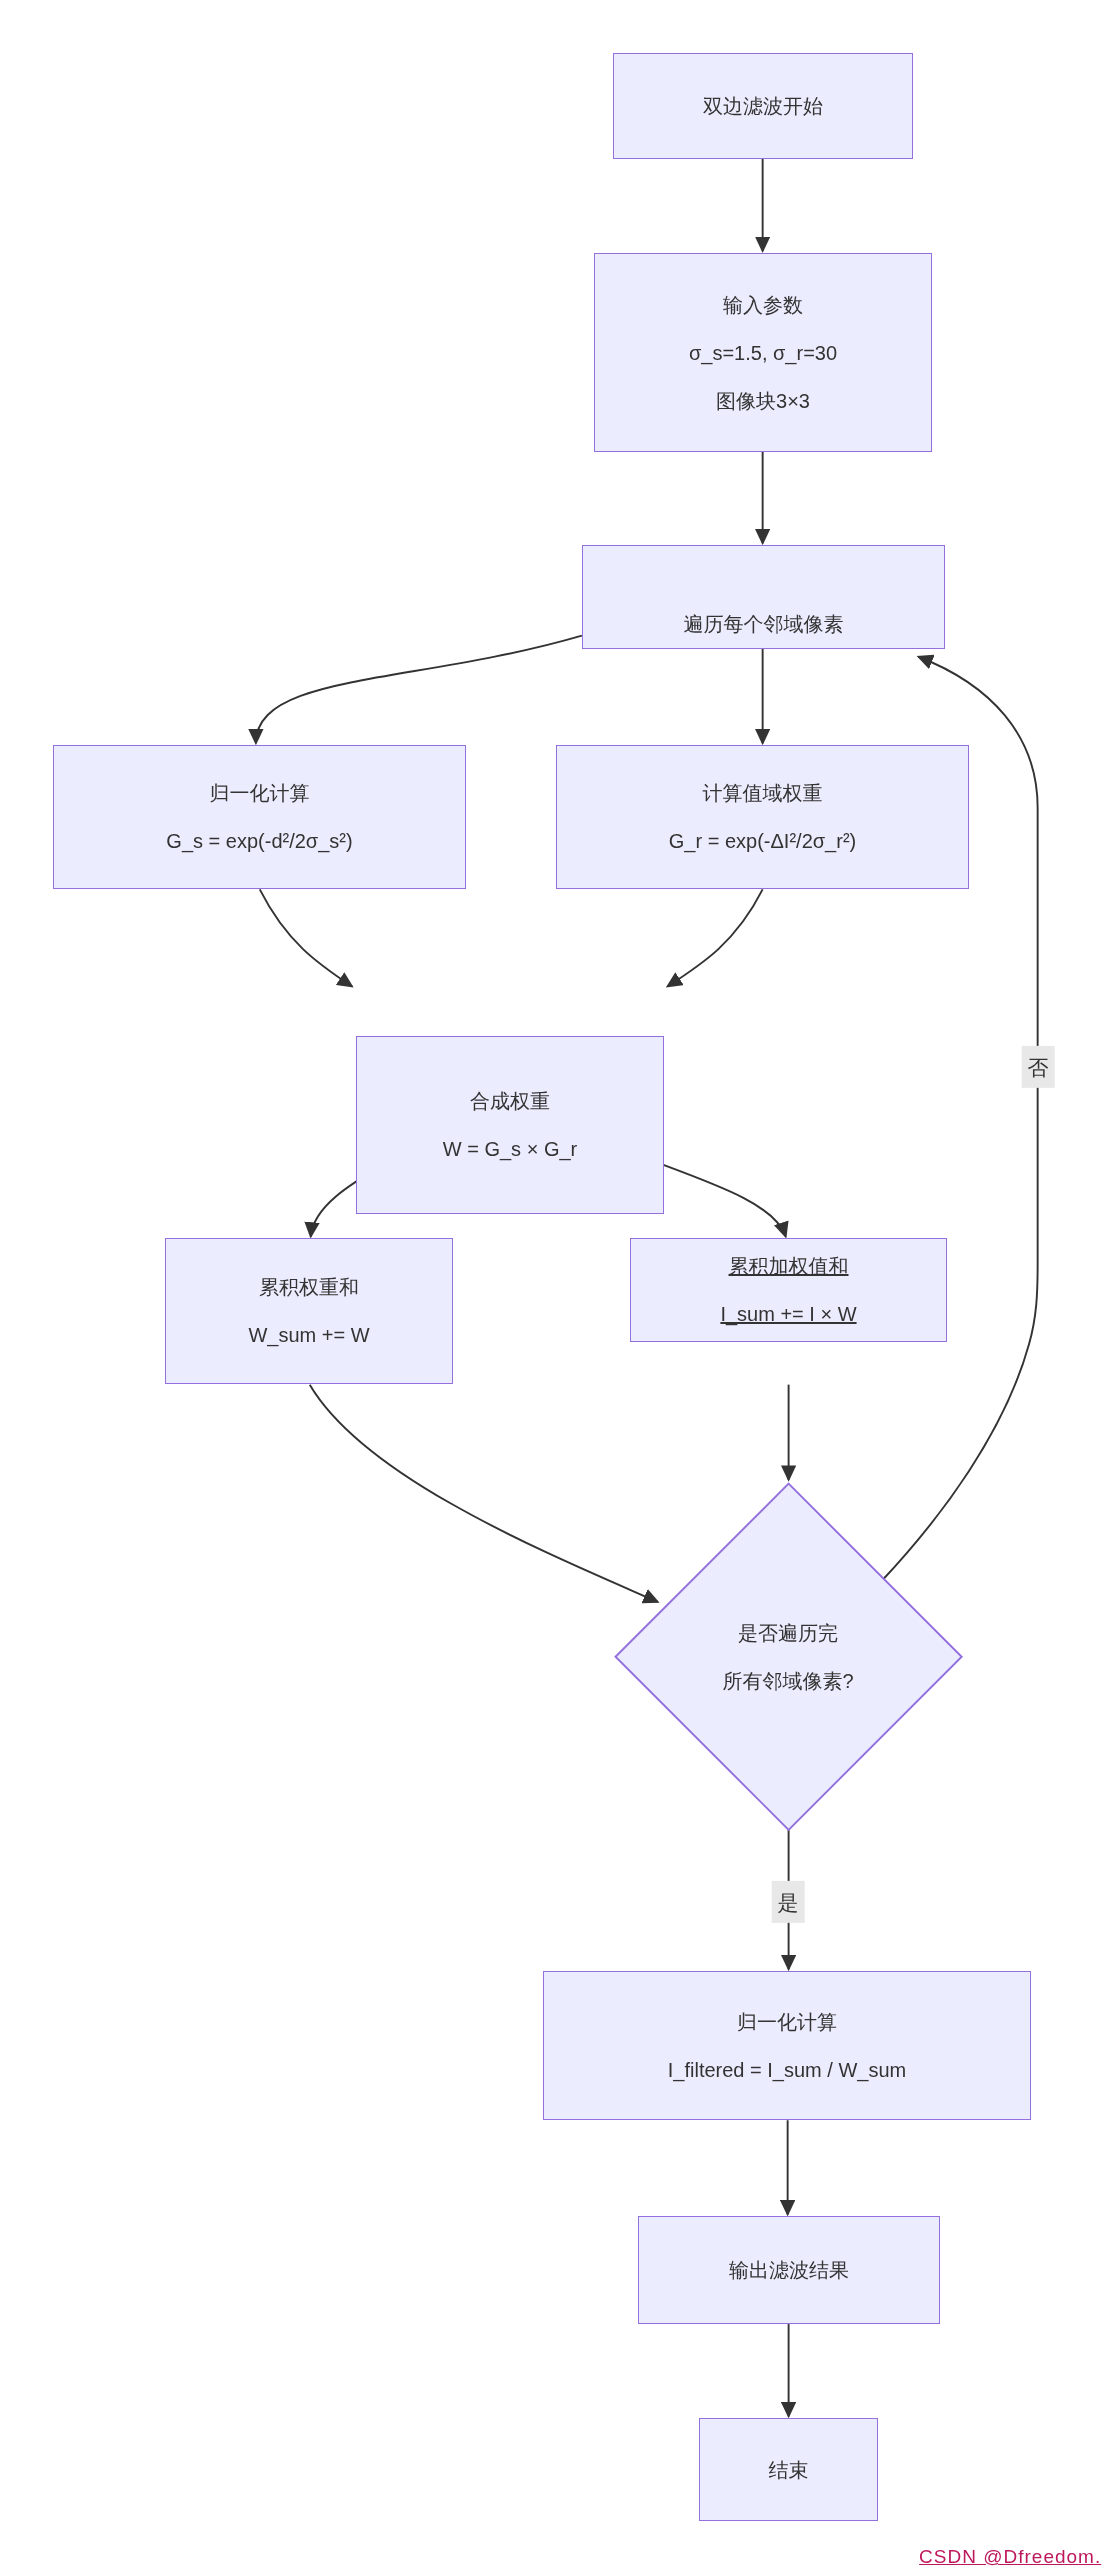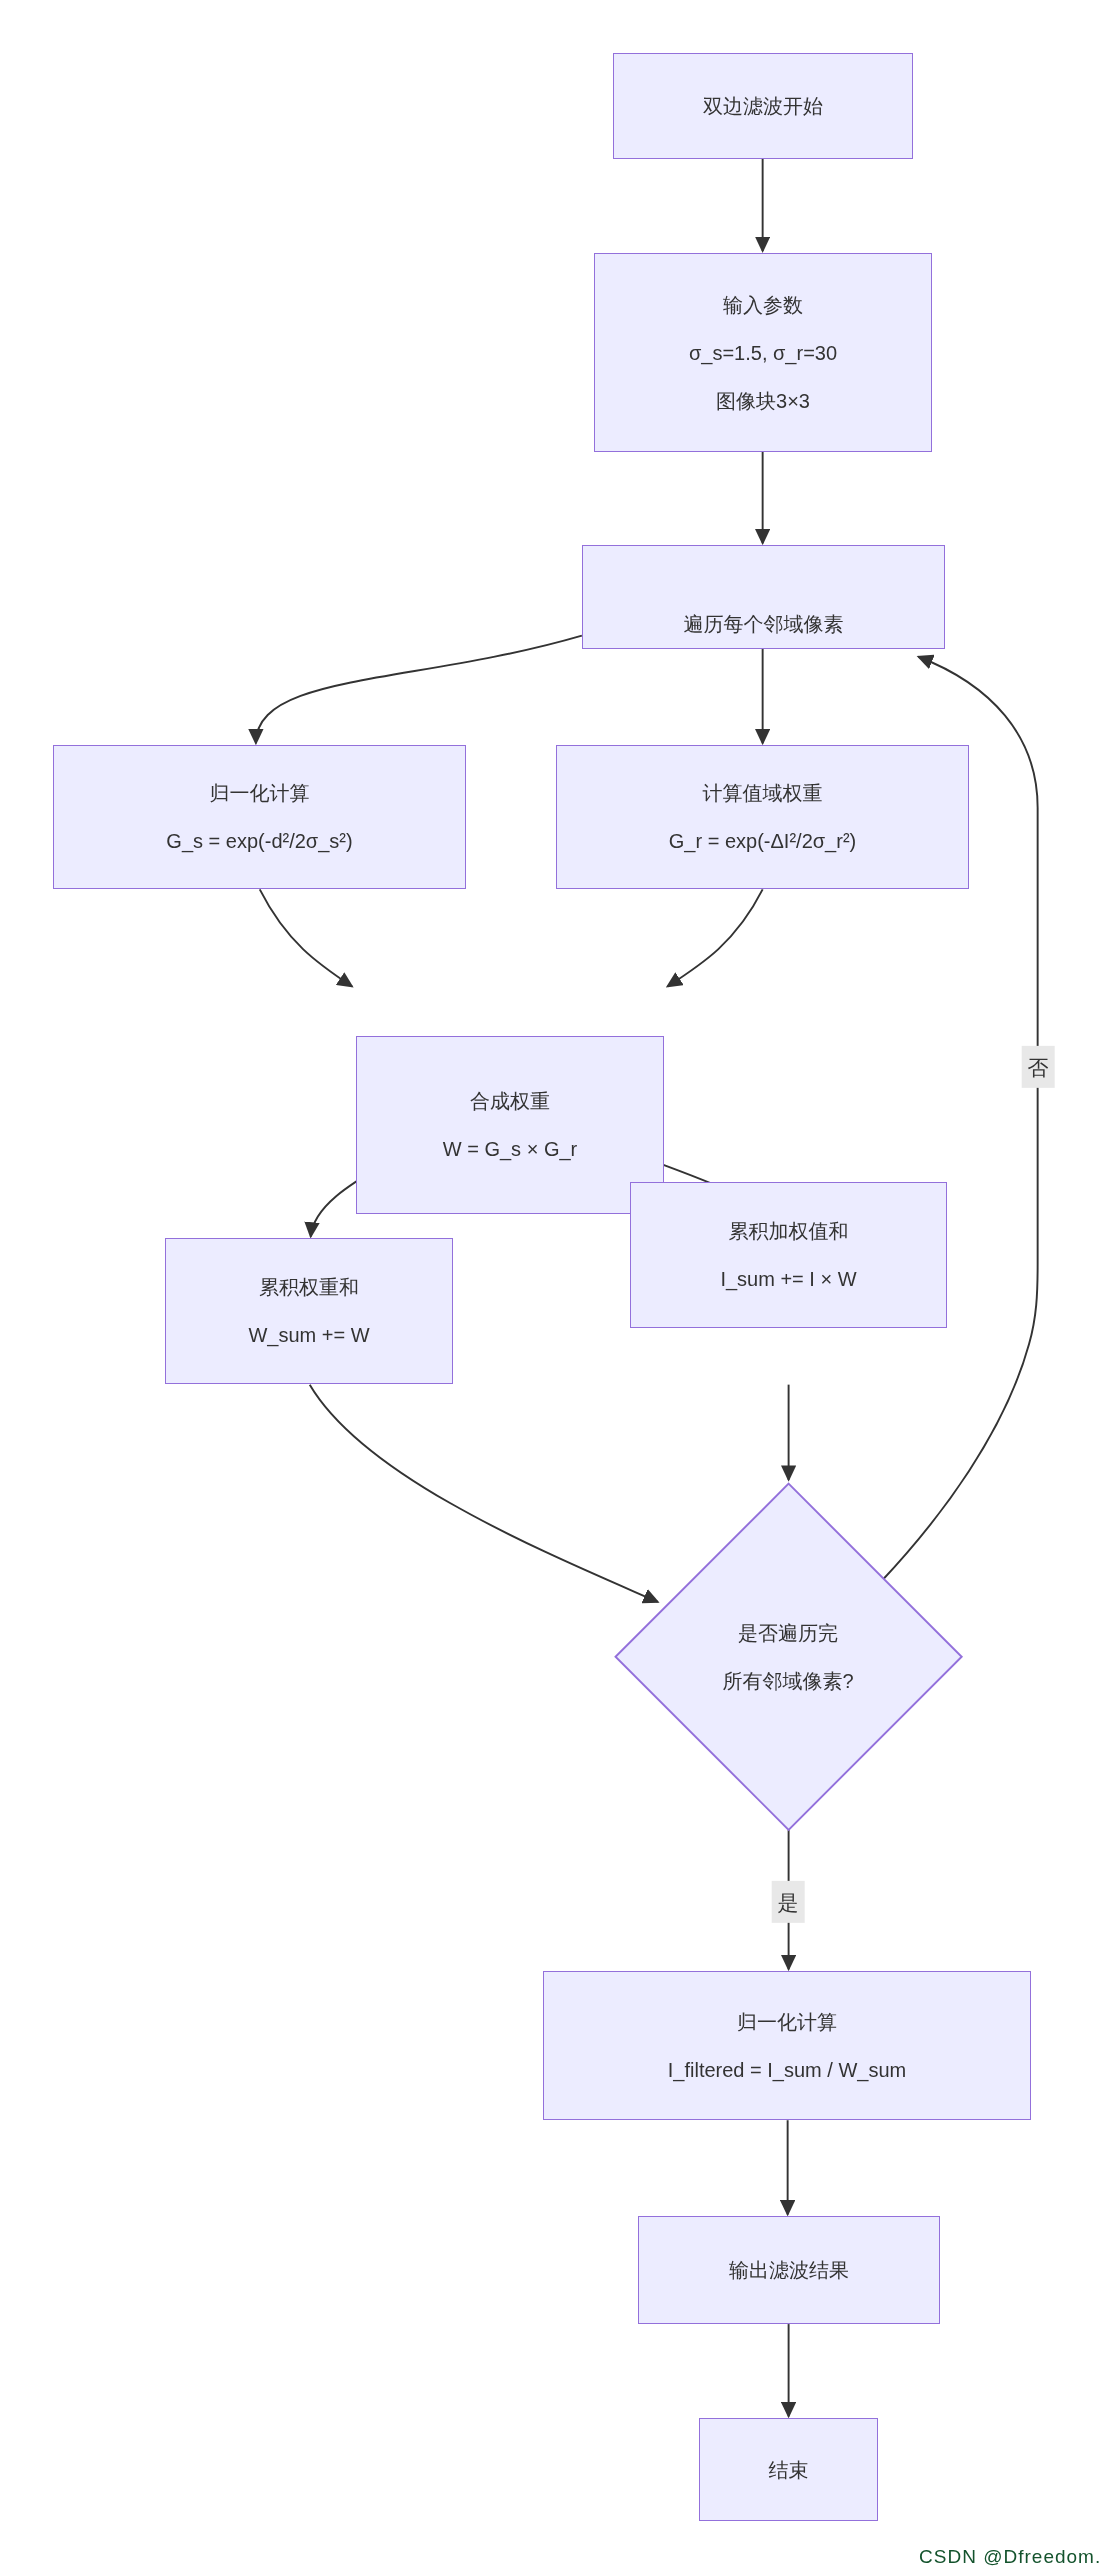--- a/index.html
+++ b/index.html
@@ -17,21 +17,21 @@
   }
   .node-line { white-space:nowrap; }
   .node.diamond-text { background:transparent; border:none; }
   .edge-label {
     position:absolute; transform:translate(-50%,-50%);
     background:#e8e8e8; color:#333333;
     font-size:21px; line-height:1.1; padding:9.6px 5.8px; text-align:center;
   }
   .watermark {
     position:absolute; right:5.8px; bottom:7.7px;
-    color:#14532d; font-size:19px; letter-spacing:1px;
+    color:#be185d; font-size:19px; letter-spacing:1px;text-decoration:underline;
   }
 </style>
 </head>
 <body>
 
 <div class="canvas">
 
   <svg class="edges" viewBox="0 0 1151 2679" xmlns="http://www.w3.org/2000/svg">
     <defs>
       <marker id="arrow" viewBox="0 0 17 16" refX="15" refY="8" markerWidth="17" markerHeight="16" markerUnits="userSpaceOnUse" orient="auto">
@@ -84,21 +84,21 @@
   <div class="node" style="left:356px; top:990px; width:308px; height:178px;margin-top:46px;">
     <span class="node-line">合成权重</span>
     <span class="node-line">W = G_s × G_r</span>
   </div>
 
   <div class="node" style="left:165px; top:1238px; width:288px; height:146px;">
     <span class="node-line">累积权重和</span>
     <span class="node-line">W_sum += W</span>
   </div>
 
-  <div class="node" style="left:630px; top:1182px; width:317px; height:146px;">
+  <div class="node" style="left:630px; top:1238px; width:317px; height:104px;text-decoration:underline;">
     <span class="node-line">累积加权值和</span>
     <span class="node-line">I_sum += I × W</span>
   </div>
 
   <div class="node diamond-text" style="left:615px; top:1484px; width:346px; height:346px;">
     <span class="node-line">是否遍历完</span>
     <span class="node-line">所有邻域像素?</span>
   </div>
 
   <div class="node" style="left:543px; top:1971px; width:488px; height:149px;">

